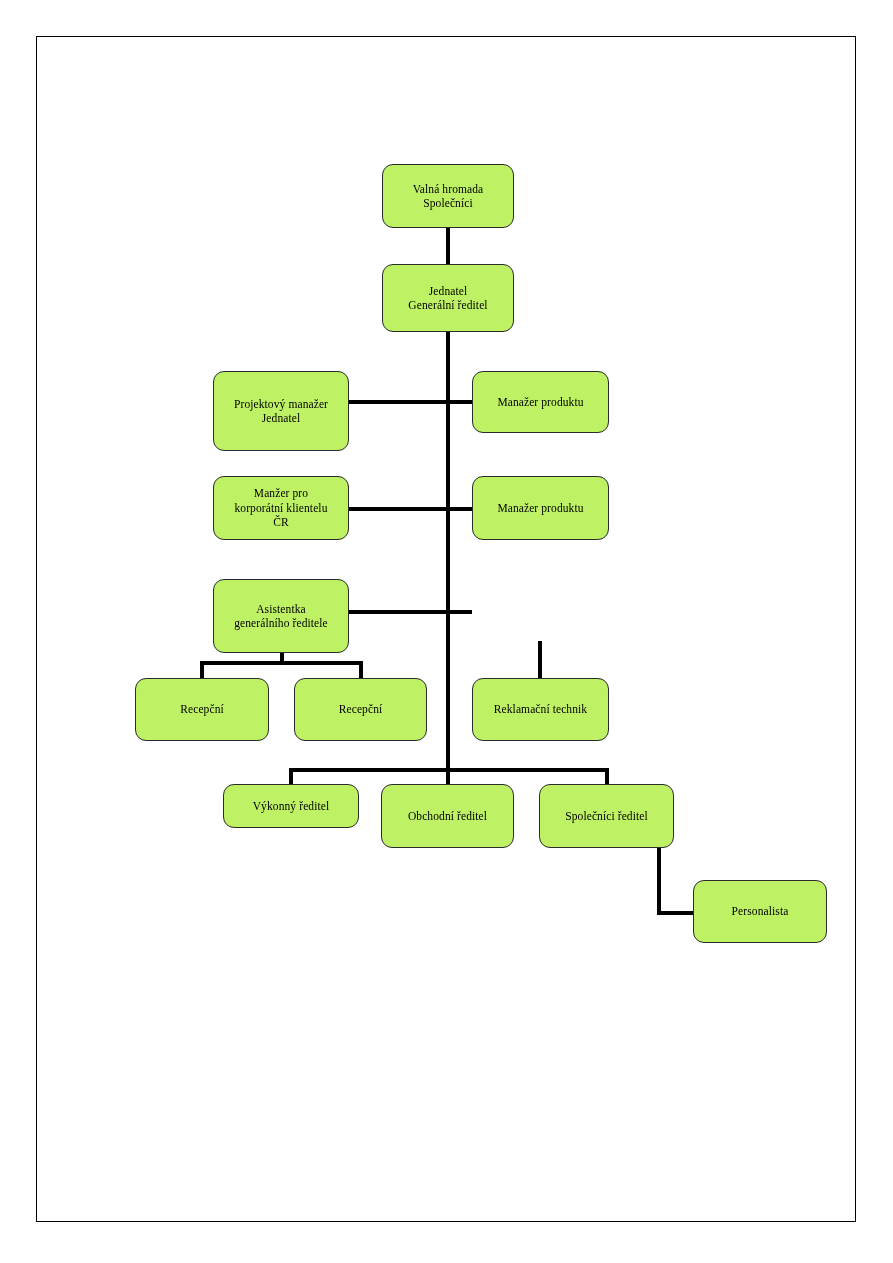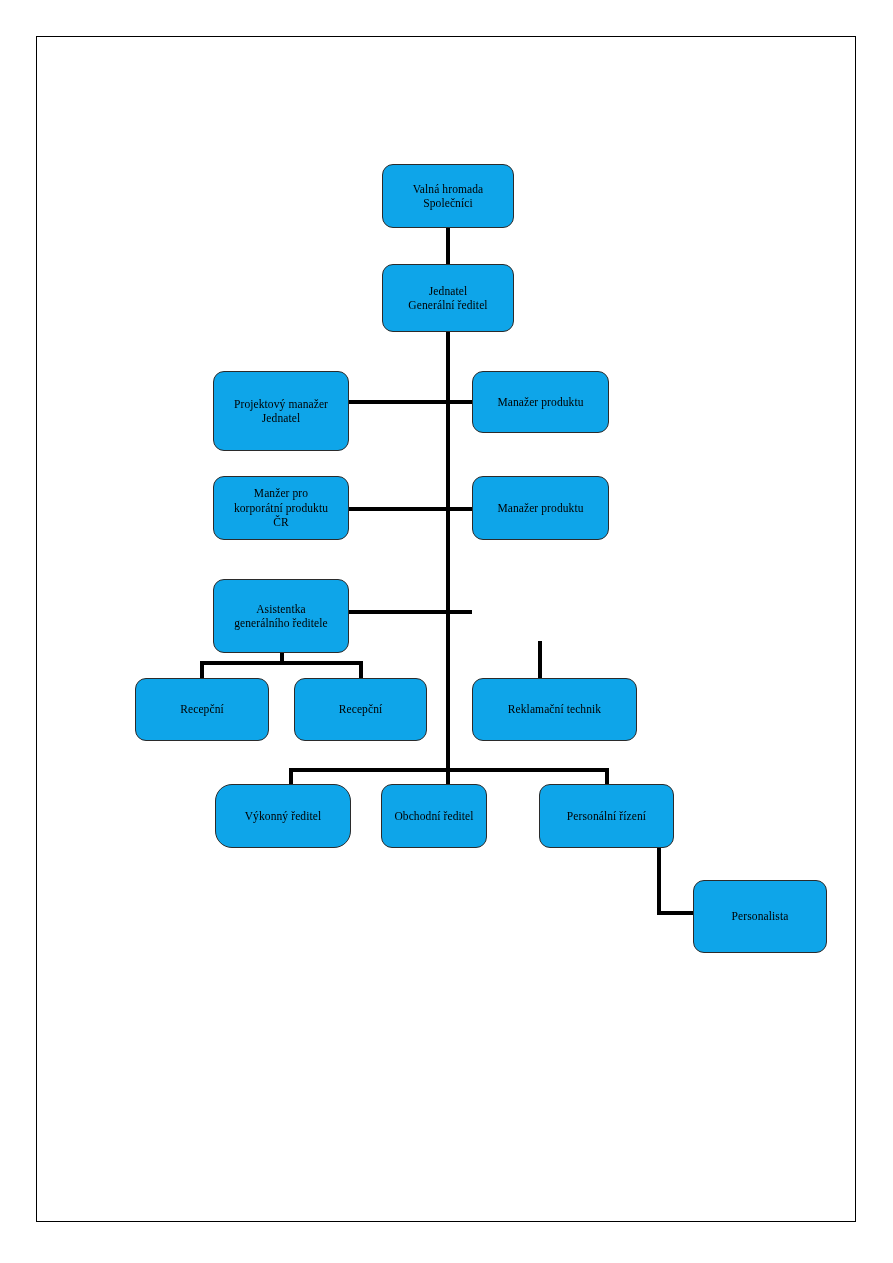--- a/index.html
+++ b/index.html
@@ -33,21 +33,21 @@
     height: 100%;
   }
   
   .line {
     position: absolute;
     background: #000000;
   }
   .node {
     position: absolute;
     box-sizing: border-box;
-    background: #0ea5e9;
+    background: #bef264;
     border: 1.2px solid #2b2b2b;
     border-radius: 11px;
     display: flex;
     align-items: center;
     justify-content: center;
     text-align: center;
     color: #000000;
     font-size: 11.5px;
     line-height: 14.5px;
     letter-spacing: 0.1px;
@@ -95,37 +95,37 @@
 
     <div class="node" style="left:345px; top:227px; width:132px; height:68px;">Jednatel
 Generální ředitel</div>
 
     <div class="node" style="left:176px; top:334px; width:136px; height:80px;">Projektový manažer
 Jednatel</div>
 
     <div class="node" style="left:435px; top:334px; width:137px; height:62px;">Manažer produktu</div>
 
     <div class="node" style="left:176px; top:439px; width:136px; height:64px;">Manžer pro
-korporátní produktu
+korporátní klientelu
 ČR</div>
 
     <div class="node" style="left:435px; top:439px; width:137px; height:64px;">Manažer produktu</div>
 
     <div class="node" style="left:176px; top:542px; width:136px; height:74px;">Asistentka
 generálního ředitele</div>
 
 
     <div class="node" style="left:98px; top:641px; width:134px; height:63px;">Recepční</div>
 
     <div class="node" style="left:257px; top:641px; width:133px; height:63px;">Recepční</div>
 
-    <div class="node" style="left:435px; top:641px; width:165px; height:63px;">Reklamační technik</div>
+    <div class="node" style="left:435px; top:641px; width:137px; height:63px;">Reklamační technik</div>
 
-    <div class="node" style="left:178px; top:747px; width:136px; height:64px;border-radius:17px;">Výkonný ředitel</div>
+    <div class="node" style="left:186px; top:747px; width:136px; height:44px;">Výkonný ředitel</div>
 
-    <div class="node" style="left:344px; top:747px; width:106px; height:64px;">Obchodní ředitel</div>
+    <div class="node" style="left:344px; top:747px; width:133px; height:64px;">Obchodní ředitel</div>
 
-    <div class="node" style="left:502px; top:747px; width:135px; height:64px;">Personální řízení</div>
+    <div class="node" style="left:502px; top:747px; width:135px; height:64px;">Společníci ředitel</div>
 
-    <div class="node" style="left:656px; top:843px; width:134px; height:73px;">Personalista</div>
+    <div class="node" style="left:656px; top:843px; width:134px; height:63px;">Personalista</div>
 
   </div>
 </div>
 
 </body></html>

